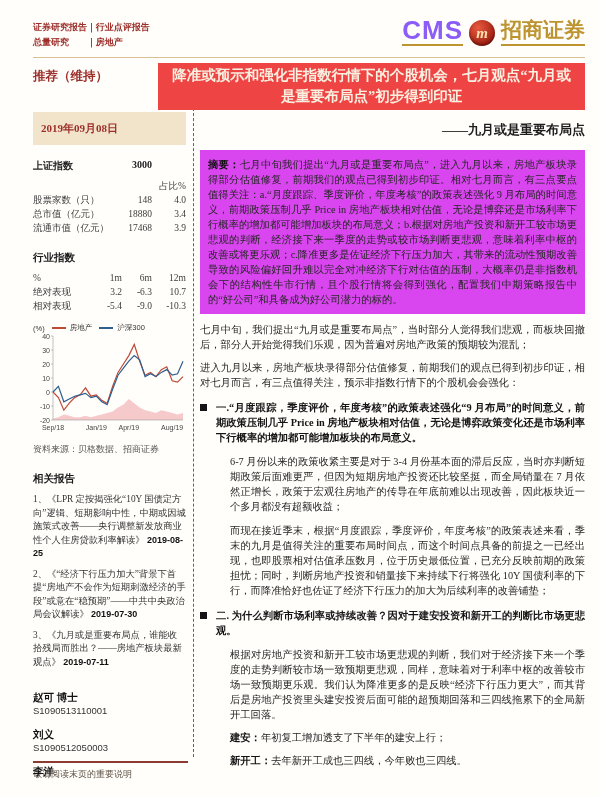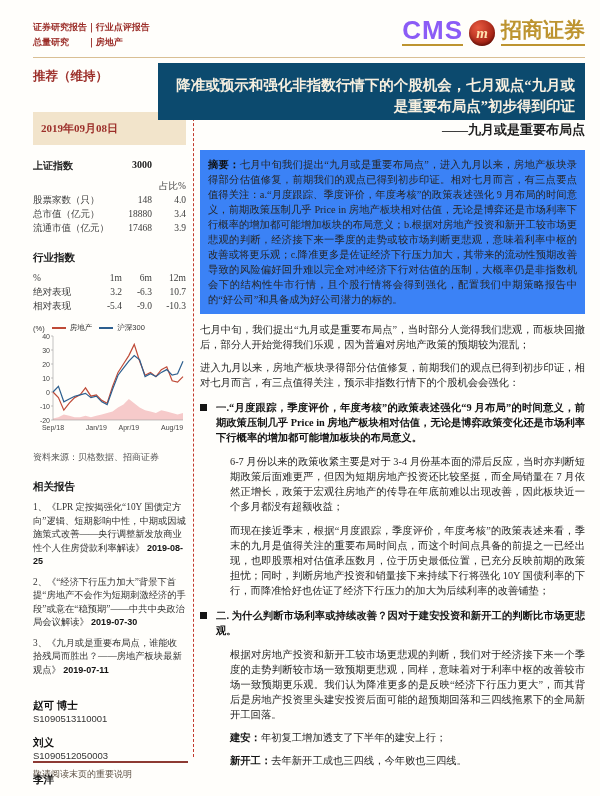--- a/index.html
+++ b/index.html
@@ -21,22 +21,22 @@
   .logo-brand { font-weight:700; font-size:21px; color:#bd9430;
                 border-bottom:2px solid #bd9430; line-height:27px; }
   .header-rule { position:absolute; left:33px; right:15px; top:57px; border-top:1.5px solid #d9bf94; }
 
   
   .vdash { position:absolute; left:193px; top:63px; height:694px;
            border-left:1px dashed #c23a2e; z-index:0; }
 
   
   .banner { position:absolute; left:158px; right:15px; top:63px; z-index:2;
-            background:#0c4a6e; color:#f8f0e0; font-weight:bold; font-size:14.5px;
-            line-height:21px; text-align:right; padding:12px 10px 3px; }
+            background:#ef4444; color:#f8f0e0; font-weight:bold; font-size:14.5px;
+            line-height:21px; text-align:center; padding:2px 10px 3px; }
   .subtitle { position:absolute; right:15px; top:121px; font-weight:bold; font-size:13px; color:#1d1d1d; }
 
   
   .sidebar { position:absolute; left:33px; top:68px; width:153px; z-index:1;
              font-size:9.5px; color:#3c3c3c; }
   .rating { color:#9c2f2a; font-weight:bold; font-size:12.5px; }
   .datebox { margin-top:27px; height:33px; background:#f2e4cb; color:#9c2f2a;
              font-weight:bold; font-size:11px; line-height:33px; padding-left:8px; }
   .idxrow { display:flex; justify-content:space-between; margin-top:14px; font-weight:bold;
             color:#222; font-size:10px; padding-right:34px; }
@@ -44,31 +44,31 @@
   .tbl { margin-top:6px; }
   .tbl-row { display:grid; grid-template-columns:1fr 40px 34px; line-height:14px; }
   .tbl-row .num { text-align:right; }
   .tbl-head { color:#3c3c3c; }
   .itbl-row { display:grid; grid-template-columns:1fr 28px 30px 34px; line-height:14px; }
   .itbl-row .num { text-align:right; }
   .chart-wrap { margin-top:10px; }
   .legend { display:flex; align-items:center; gap:7px; font-size:7.5px; color:#333;
             font-family:"Liberation Sans",sans-serif; }
   .legend .sw { display:inline-block; width:14px; height:2px; margin-right:2px; vertical-align:middle; }
-  .source { margin-top:16px; font-size:9px; color:#555; }
+  .source { margin-top:8px; font-size:9px; color:#555; }
   .rel-item { margin-top:7px; line-height:13.5px; font-size:9.3px; color:#333; }
   .rel-item b.date { color:#111; font-family:"Liberation Sans",sans-serif; font-size:9px; }
   .analyst { margin-top:12px; }
   .analyst .nm { font-weight:bold; color:#111; font-size:10.5px; }
   .analyst .aid { font-family:"Liberation Sans",sans-serif; font-size:9.5px; color:#333; }
 
   
   .main { position:absolute; left:200px; right:15px; top:150px; z-index:1;
           font-size:10.3px; line-height:15px; color:#262626; text-align:justify; }
-  .summary { background:#3b82f6; padding:7px 8px; }
+  .summary { background:#d946ef; padding:7px 8px; }
   .summary .lbl { font-weight:bold; color:#111; }
   .para { margin-top:8px; }
   .sect-head { display:flex; gap:9px; margin-top:10px; font-weight:bold; color:#141414; }
   .sq { flex:0 0 auto; width:7px; height:7px; background:#141414; margin-top:4px; }
   .sect-para { margin-top:9px; margin-left:30px; }
   .term { margin-top:8px; margin-left:30px; }
   .term .tl { font-weight:bold; color:#111; }
 
   
   .foot-bar { position:absolute; left:33px; top:761px; width:155px; border-top:2.5px solid #8d3a33; }

